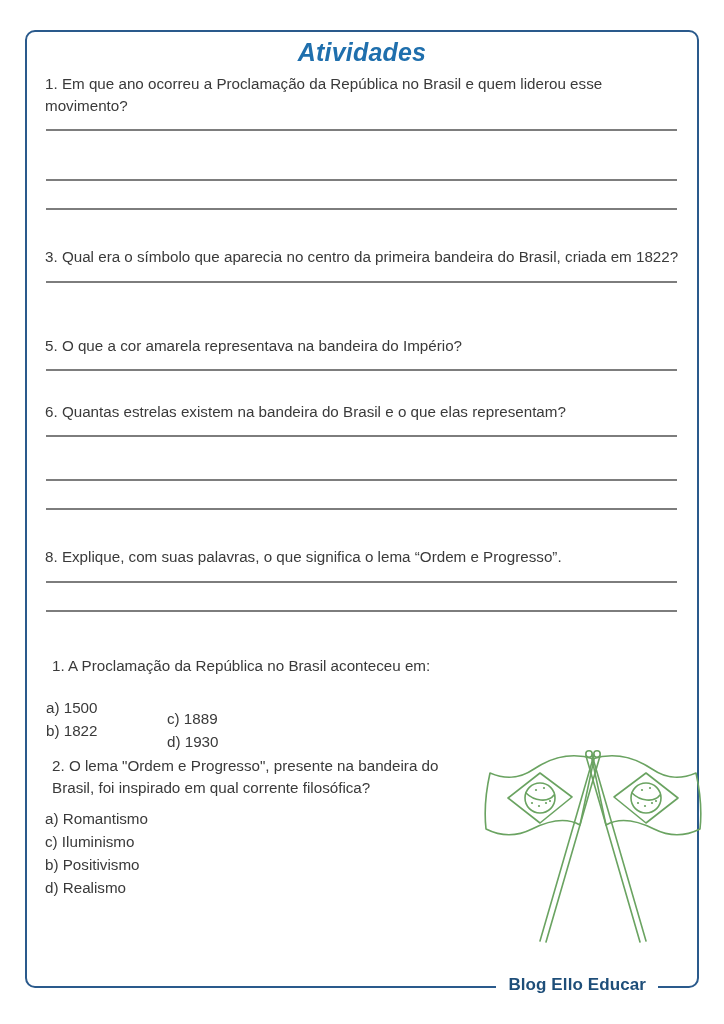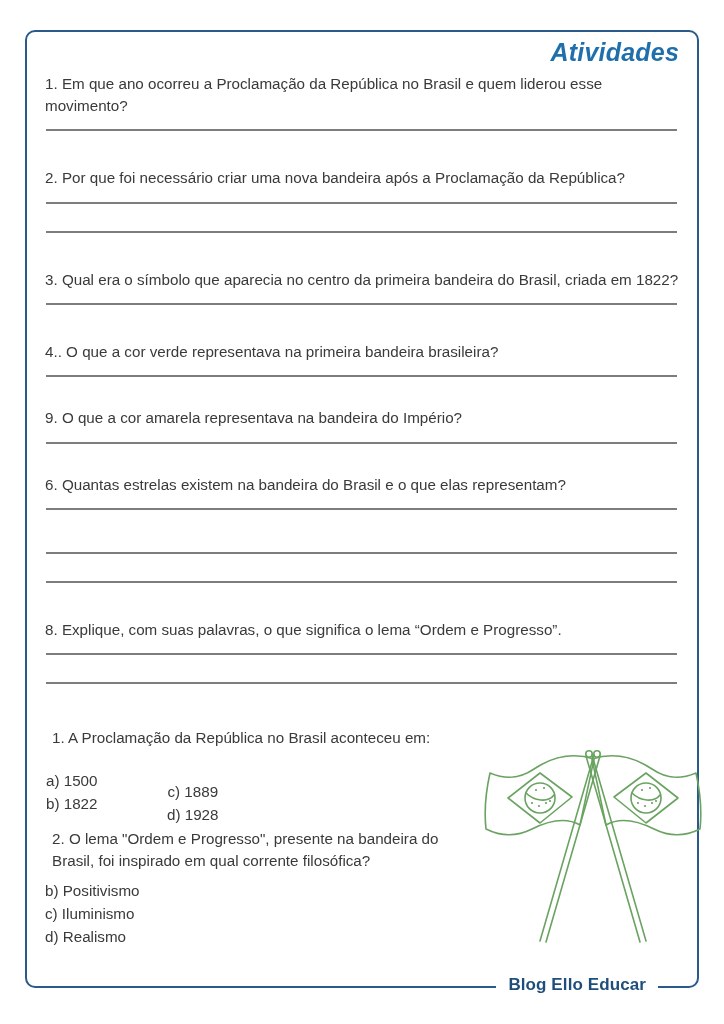--- a/index.html
+++ b/index.html
@@ -38,21 +38,21 @@
     position: absolute;
     left: 25px;
     top: 30px;
     width: 674px;
     height: 958px;
     box-sizing: border-box;
     padding: 8px 20px 0 20px;
   }
 
   .title {
-    text-align: right;
+    text-align: center;
     color: #1f6fad;
     font-size: 25px;
     font-weight: bold;
     font-style: italic;
     letter-spacing: 0.2px;
     margin: 1px 0 6px 0;
     line-height: 1.1;
   }
 
   .q {
@@ -97,21 +97,20 @@
   }
   .mc-col-left {
     position: absolute;
     left: 1px;
     top: 0;
   }
   .mc-col-right {
     position: absolute;
     left: 122px;
     top: 11px;
-    text-align: center;
   }
   .mc-opt {
     color: #3a3a3a;
     font-size: 15.2px;
     line-height: 1.55;
     white-space: nowrap;
   }
 
   .mc2 {
     margin-top: 6px;
@@ -168,49 +167,42 @@
     <div class="qblock">
       <p class="q">1. Em que ano ocorreu a Proclamação da República no Brasil e quem liderou esse movimento?</p>
       <div class="lines">
         <div class="ansline sp1"></div>
       </div>
     </div>
 
     <div class="gapA"></div>
 
     <div class="qblock">
-      <p class="q">2. Por que foi necessário criar uma nova bandeira após a Proclamação da República?</p>
       <div class="lines">
         <div class="ansline sp1"></div>
         <div class="ansline sp2"></div>
       </div>
     </div>
 
     <div class="gapA"></div>
 
     <div class="qblock">
       <p class="q">3. Qual era o símbolo que aparecia no centro da primeira bandeira do Brasil, criada em 1822?</p>
       <div class="lines">
         <div class="ansline sp1"></div>
       </div>
     </div>
 
     <div class="gapA"></div>
 
-    <div class="qblock">
-      <p class="q">4.. O que a cor verde representava na primeira bandeira brasileira?</p>
-      <div class="lines">
-        <div class="ansline sp1"></div>
-      </div>
-    </div>
 
     <div class="gapB"></div>
 
     <div class="qblock">
-      <p class="q">9. O que a cor amarela representava na bandeira do Império?</p>
+      <p class="q">5. O que a cor amarela representava na bandeira do Império?</p>
       <div class="lines">
         <div class="ansline sp1"></div>
       </div>
     </div>
 
     <div class="gapB"></div>
 
     <div class="qblock">
       <p class="q">6. Quantas estrelas existem na bandeira do Brasil e o que elas representam?</p>
       <div class="lines">
@@ -241,30 +233,31 @@
 
     <div class="mc">
       <p class="mc-q">1. A Proclamação da República no Brasil aconteceu em:</p>
       <div class="mc-cols">
         <div class="mc-col-left">
           <div class="mc-opt">a) 1500</div>
           <div class="mc-opt">b) 1822</div>
         </div>
         <div class="mc-col-right">
           <div class="mc-opt">c) 1889</div>
-          <div class="mc-opt">d) 1928</div>
+          <div class="mc-opt">d) 1930</div>
         </div>
       </div>
     </div>
 
     <div class="mc2">
       <p class="mc-q">2. O lema "Ordem e Progresso", presente na bandeira do Brasil, foi inspirado em qual corrente filosófica?</p>
       <div>
+        <div class="mc2-opt">a) Romantismo</div>
+        <div class="mc2-opt">c) Iluminismo</div>
         <div class="mc2-opt">b) Positivismo</div>
-        <div class="mc2-opt">c) Iluminismo</div>
         <div class="mc2-opt">d) Realismo</div>
       </div>
     </div>
 
   </div>
 
   <div class="flags">
     <svg viewBox="0 0 250 225" width="250" height="225" fill="none" stroke="#6aa361" stroke-width="1.6" stroke-linejoin="round" stroke-linecap="round">
 
       <line x1="72" y1="206" x2="126" y2="20"></line>

